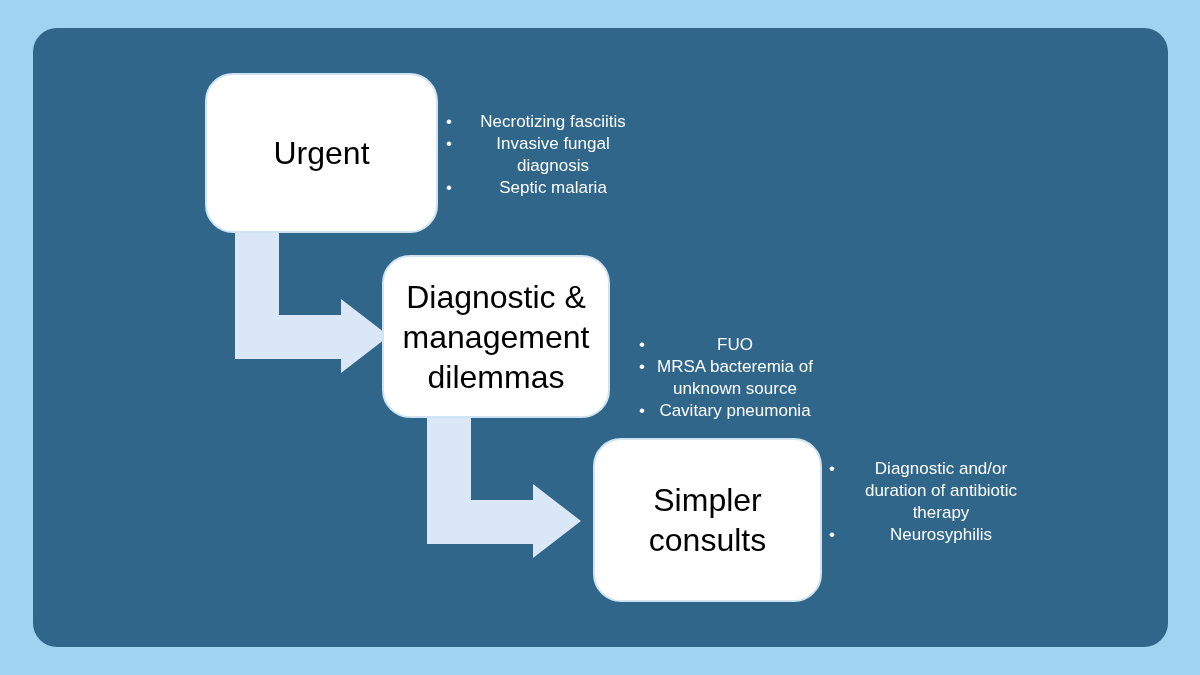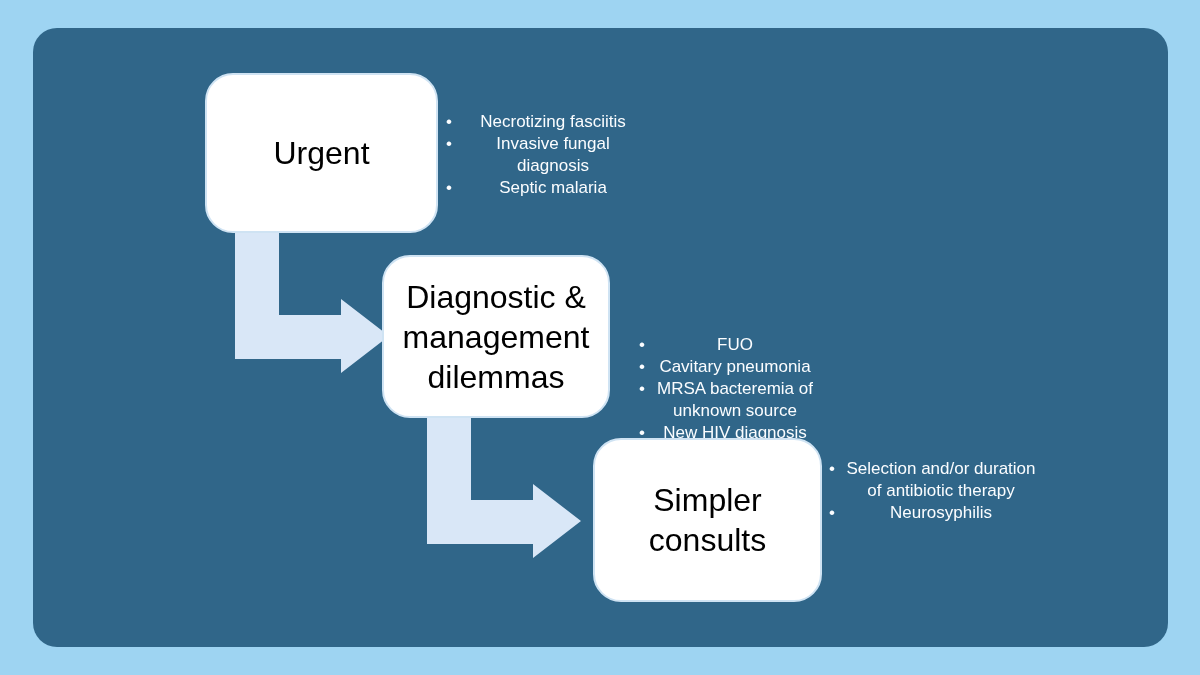--- a/index.html
+++ b/index.html
@@ -75,31 +75,30 @@
 
     <svg class="arrow arrow1" viewBox="0 0 155 140" xmlns="http://www.w3.org/2000/svg">
       <path d="M0,0 H44 V82 H106 V66 L154,103 L106,140 V126 H0 Z"></path>
     </svg>
 
     <div class="box box2">
       <div>Diagnostic &amp; management dilemmas</div>
     </div>
     <ul class="bullets list2">
         <li>FUO</li>
+        <li>MRSA bacteremia of unknown source</li>
         <li>Cavitary pneumonia</li>
-        <li>MRSA bacteremia of unknown source</li>
-        <li>New HIV diagnosis</li>
       </ul>
 
     <svg class="arrow arrow2" viewBox="0 0 155 140" xmlns="http://www.w3.org/2000/svg">
       <path d="M0,0 H44 V82 H106 V66 L154,103 L106,140 V126 H0 Z"></path>
     </svg>
 
     <div class="box box3">
       <div>Simpler consults</div>
     </div>
     <ul class="bullets list3">
-        <li>Selection and/or duration of antibiotic therapy</li>
+        <li>Diagnostic and/or duration of antibiotic therapy</li>
         <li>Neurosyphilis</li>
       </ul>
 
   </div>
 </div>
 
 </body></html>

